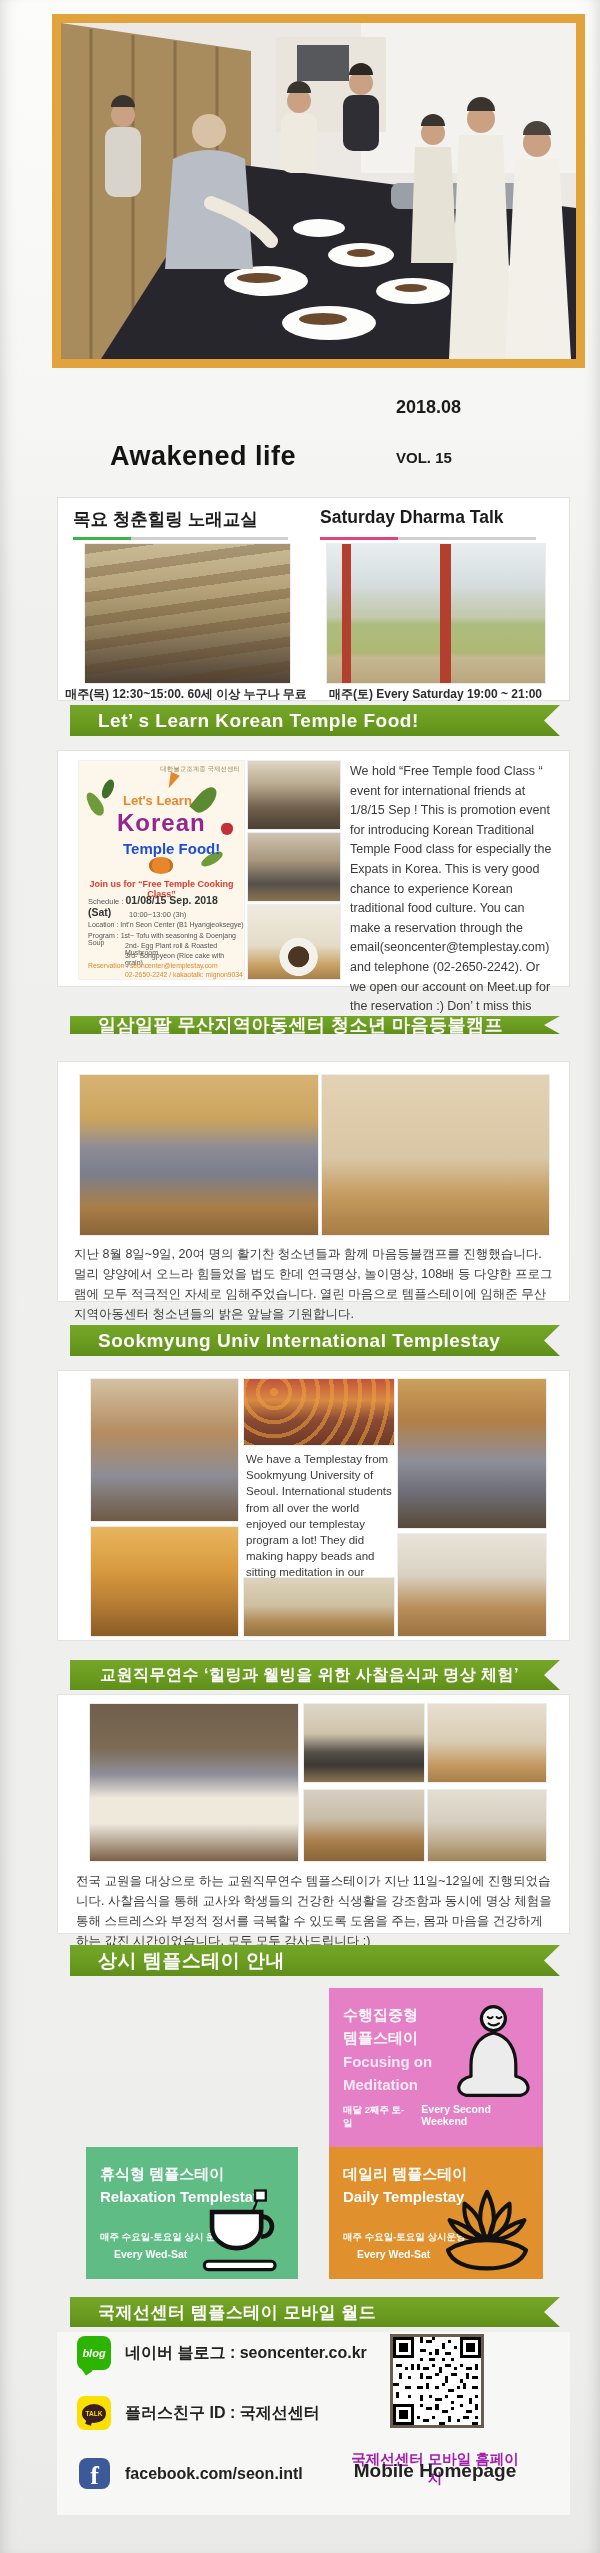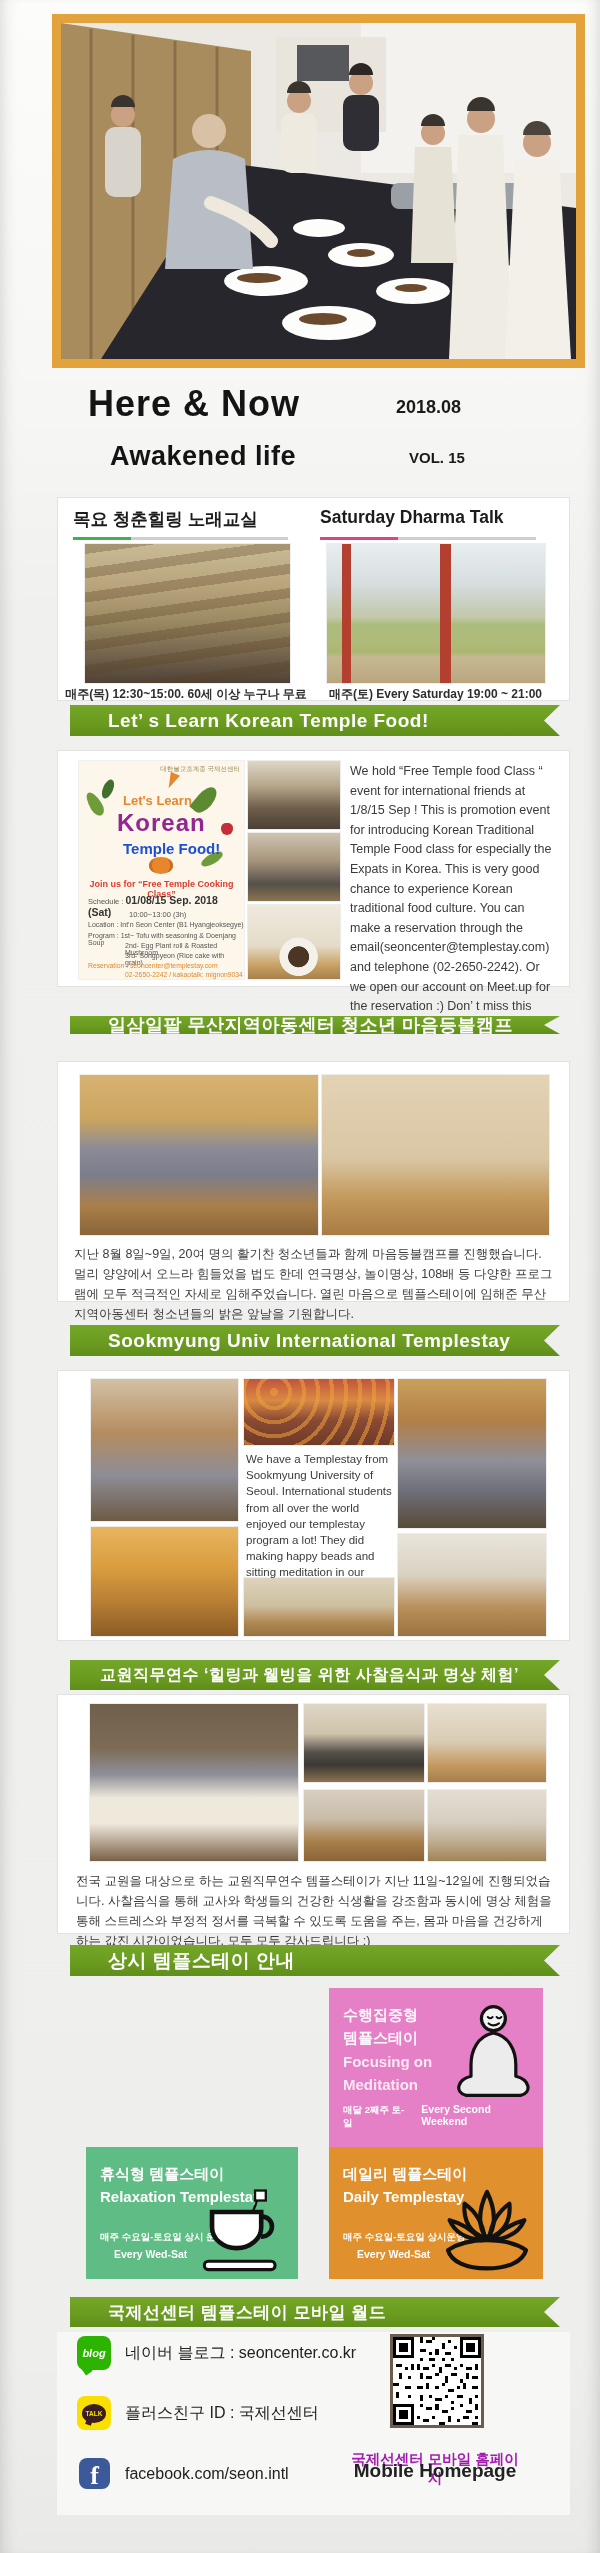--- a/index.html
+++ b/index.html
@@ -4,31 +4,31 @@
 <style>
   html,body{margin:0;padding:0;background:#e7e7e5;}
   #page{position:relative;width:600px;height:2553px;margin:0 auto;overflow:hidden;
         background:linear-gradient(180deg,#fcfcfb 0%,#f6f6f4 16%,#f0f0ee 24%,#eeeeec 92%,#e9e9e7 100%);
         box-shadow:inset 14px 0 18px -14px rgba(0,0,0,.18), inset -14px 0 18px -14px rgba(0,0,0,.18);
         font-family:"Liberation Sans","DejaVu Sans",sans-serif;color:#222;}
   .abs{position:absolute;}
   .ph{position:absolute;outline:1px solid rgba(0,0,0,.07);}
   .panel{position:absolute;background:#fff;border:1px solid #e2e2e0;box-sizing:border-box;}
   .banner{position:absolute;left:70px;width:490px;background:linear-gradient(180deg,#74a628 0%,#6b9c20 55%,#5f8e1a 100%);
-          color:#fff;font-weight:bold;display:flex;align-items:center;padding-left:38px;box-sizing:border-box;
+          color:#fff;font-weight:bold;display:flex;align-items:center;padding-left:28px;box-sizing:border-box;
           clip-path:polygon(0 0,100% 0,calc(100% - 16px) 50%,100% 100%,0 100%);
           filter:drop-shadow(0 2px 1px rgba(0,0,0,.18));letter-spacing:.5px;}
   .cap{font-weight:bold;color:#2e2e2e;text-align:center;}
   .body-text{color:#3b3b3b;}
   .card{position:absolute;box-sizing:border-box;padding:15px 14px;color:#fff;overflow:hidden;}
   .card .t{font-weight:bold;font-size:15px;line-height:1.55;}
   .card .s-ko{font-weight:bold;font-size:9.5px;}
   .card .s-en{font-weight:bold;font-size:10.5px;}
   .icon-badge{position:absolute;width:34px;height:34px;border-radius:8px;}
-  .link-text{font-weight:normal;font-size:16px;color:#222;}
+  .link-text{font-weight:bold;font-size:16px;color:#222;}
   svg{display:block;}
 </style>
 </head>
 <body>
 
 <div id="page">
 
   <div class="abs" style="left:52px;top:14px;width:515px;height:336px;border:9px solid #e2a23c;background:#ece9e4;">
     <svg width="515" height="336" viewBox="0 0 515 336" preserveAspectRatio="none">
       <rect width="515" height="336" fill="#ece9e4"></rect>
@@ -82,24 +82,23 @@
         <circle cx="476" cy="120" r="14" fill="#caa183"></circle>
           <path d="M462 112 a14 14 0 0 1 28 0 z" fill="#4a443c"></path>
         <polygon points="454,136 498,136 510,336 444,336" fill="#f3f0e9"></polygon>
         <circle cx="372" cy="110" r="12" fill="#caa183"></circle>
           <path d="M360 103 a12 12 0 0 1 24 0 z" fill="#3a342e"></path>
         <polygon points="354,124 390,124 396,240 350,240" fill="#e7e2d6"></polygon>
       </g>
     </svg>
   </div>
 
-  <div class="abs" style="left:88px;top:383px;font-size:36px;font-weight:bold;color:#141414;letter-spacing:1px;">Here &amp; Now</div>
   <div class="abs" style="left:110px;top:441px;font-size:27px;font-weight:bold;color:#141414;letter-spacing:.5px;">Awakened life</div>
   <div class="abs" style="left:396px;top:397px;font-size:18px;font-weight:bold;color:#1a1a1a;">2018.08</div>
-  <div class="abs" style="left:409px;top:449px;font-size:15px;font-weight:bold;color:#1a1a1a;">VOL. 15</div>
+  <div class="abs" style="left:396px;top:449px;font-size:15px;font-weight:bold;color:#1a1a1a;">VOL. 15</div>
 
   <div class="panel" style="left:57px;top:497px;width:513px;height:204px;">
     <div class="abs" style="left:15px;top:9px;font-size:17.5px;font-weight:bold;color:#1c1c1c;">목요 청춘힐링 노래교실</div>
     <div class="abs" style="left:15px;top:39px;width:215px;height:2.5px;background:linear-gradient(90deg,#3cb44a 0 27%,#cfcfcd 27%);"></div>
     <div class="ph" style="left:27px;top:46px;width:205px;height:139px;background:
            repeating-linear-gradient(172deg,rgba(90,62,32,.30) 0 10px,rgba(0,0,0,0) 10px 24px),
            linear-gradient(180deg,#c9bb97 0%,#b8a57c 30%,#9c8a64 55%,#70604a 82%,#4e4236 100%);"></div>
     <div class="abs cap" style="left:2px;top:188px;width:252px;font-size:12px;">매주(목) 12:30~15:00. 60세 이상 누구나 무료</div>
 
     <div class="abs" style="left:262px;top:9px;font-size:17.5px;font-weight:bold;color:#1c1c1c;">Saturday Dharma Talk</div>

